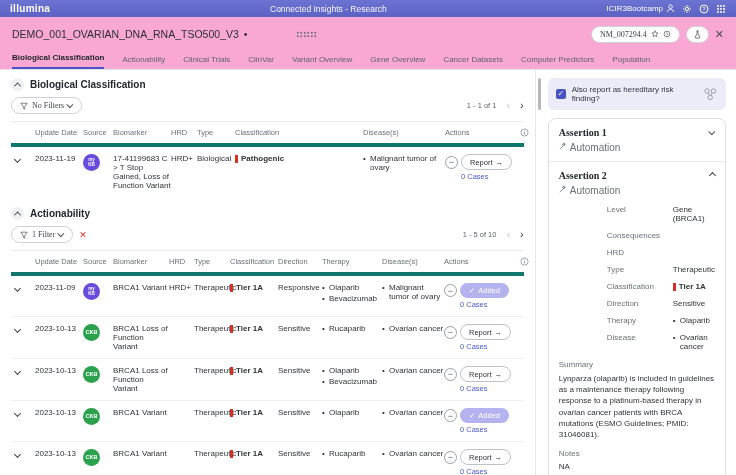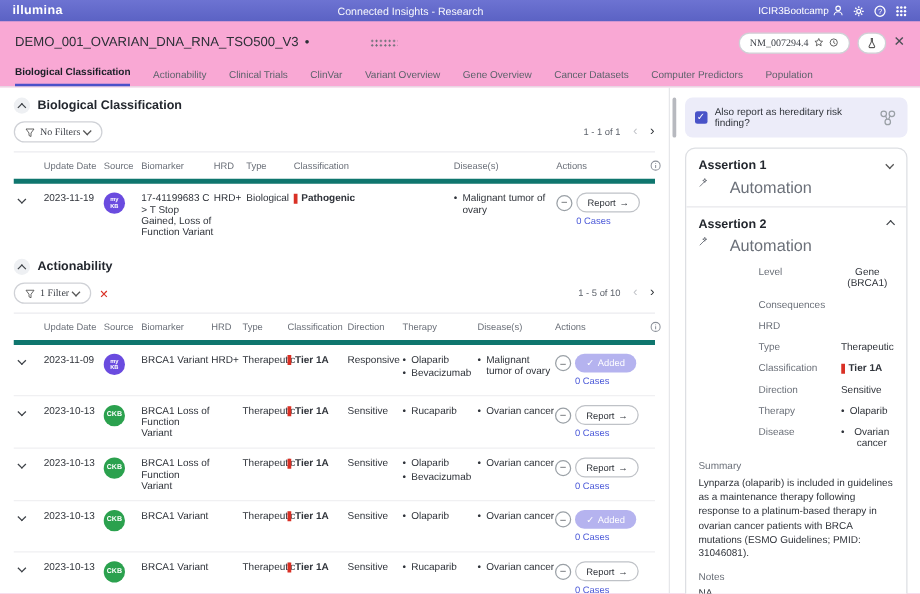--- a/index.html
+++ b/index.html
@@ -74,27 +74,27 @@
   .cases-link { font-size:7.5px; color:#4a58d8; text-decoration:none; margin-left:16px; cursor:pointer; }
   .info-icon { justify-self:end; }
 
   
   .banner { background:#ececf9; border-radius:6px; padding:7px 8px; display:flex; align-items:center; gap:6px; margin-bottom:8px; }
   .checkbox { width:10px; height:10px; flex:none; border-radius:2px; background:#4953c8; color:#fff; font-size:8px; line-height:10px; text-align:center; cursor:pointer; }
   .banner-label { font-size:8px; color:#2f333a; flex:1; }
   .card { border:1px solid #dddfe3; border-radius:8px; overflow:hidden; background:#fff; }
   .a-block { padding:8px 10px; }
   .a-block + .a-block { border-top:1px solid #e7e8eb; }
-  .a-head { display:flex; align-items:center; justify-content:space-between; cursor:pointer; }
+  .a-head { display:flex; align-items:center; justify-content:space-between; cursor:pointer;font-family:Liberation Serif, serif; }
   .a-title { font-size:10px; font-weight:bold; color:#23272e; }
-  .auto-badge { display:flex; align-items:flex-start; gap:17px; margin-top:4px; font-size:13px; color:#6b7079; }
+  .auto-badge { display:flex; align-items:flex-start; gap:3px; margin-top:4px; font-size:10px; color:#6b7079; }
   .fields { margin-top:9px; }
   .f-row { display:flex; margin-bottom:8px; font-size:8px;padding-left:48px; }
   .f-label { width:66px; flex:none; color:#6b7079; }
-  .f-value { color:#2f333a;text-align:center; }
+  .f-value { color:#2f333a; }
   .f-value.bullet { position:relative; padding-left:7px; }
   .f-value.bullet::before { content:"•"; position:absolute; left:0; }
   .summary-label,.notes-label { font-size:8px; color:#6b7079; margin:9px 0 4px; }
   .summary-text { font-size:8px; color:#2f333a; line-height:1.4; }
   .notes-value { font-size:8px; color:#2f333a; }
   .actions-row { display:flex; margin:10px 0 2px; font-size:8px; }
   .remove-link { color:#d93025; cursor:pointer; display:inline-flex; gap:4px; align-items:center; }
   .x-red { color:#d93025; }
   svg { display:block; }
 </style>

